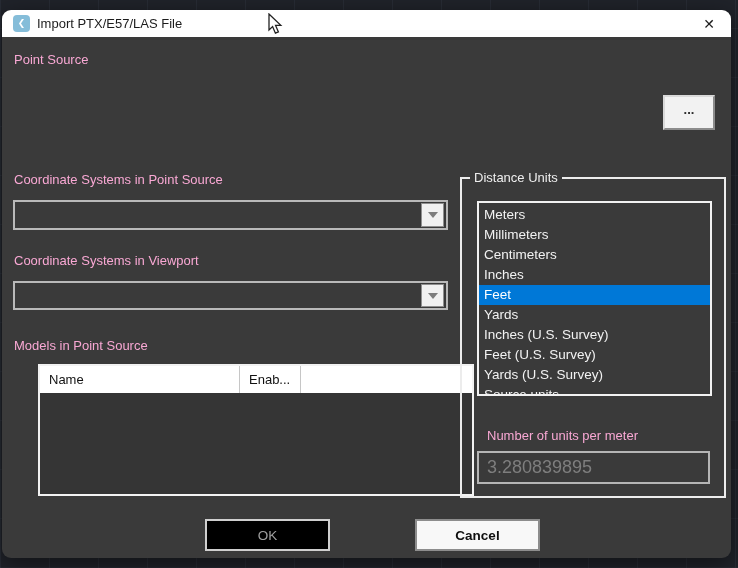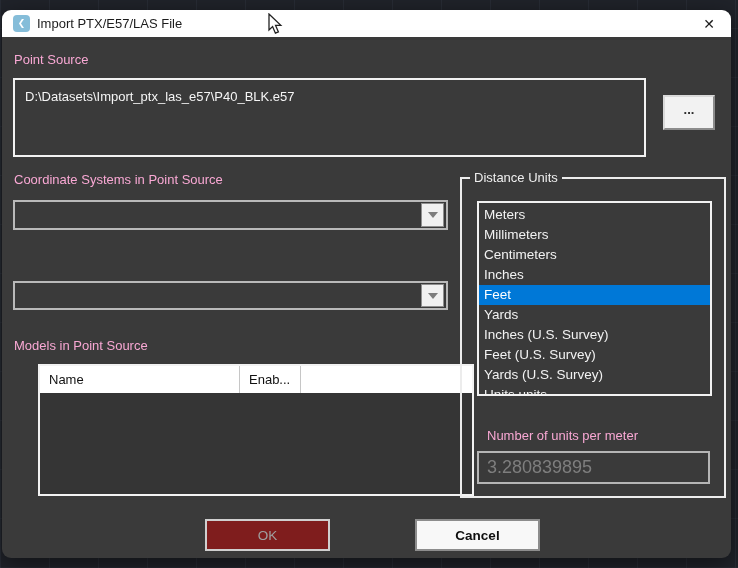--- a/index.html
+++ b/index.html
@@ -92,21 +92,21 @@
   .num-input {
     position:absolute; left:475px; top:441px; width:233px; height:33px;
     background:#3a3a3a; border:2px solid #b5b5b5;
     color:#7e7e7e; font-size:18px; line-height:29px; padding-left:8px;
   }
   .btn {
     position:absolute; top:509px; width:125px; height:32px;
     display:flex; align-items:center; justify-content:center; font-size:13.5px;
   }
   .btn-ok {
-    left:203px; background:#7f1d1d; border:2px solid #cfcfcf; color:#a0a0a0;
+    left:203px; background:#000000; border:2px solid #cfcfcf; color:#a0a0a0;
   }
   .btn-cancel {
     left:413px; background:#f8f8f8; border:2px solid #8d8d8d; color:#0f0f0f;font-weight:bold;
   }
   .cursor { position:absolute; left:268px; top:13px; pointer-events:none; z-index:50; }
 </style>
 </head>
 <body>
 
 <div class="backdrop">
@@ -115,33 +115,31 @@
 
     <div class="titlebar">
       <div class="app-icon">❮</div>
       <div class="title-text">Import PTX/E57/LAS File</div>
       <div class="close-btn">
         <span>✕</span>
       </div>
     </div>
 
     <div class="lbl" style="left:12px; top:42px;">Point Source</div>
-    <div class="ps-box">
-      <span>D:\Datasets\Import_ptx_las_e57\P40_BLK.e57</span>
-    </div>
     <div class="browse-btn">...</div>
 
     <div class="lbl" style="left:12px; top:162px;">Coordinate Systems in Point Source</div>
     <div class="combo" style="top:190px;">
       <span></span>
       <div class="combo-btn">
         <div class="tri-down"></div>
       </div>
     </div>
 
+    <div class="lbl" style="left:12px; top:243px;">Coordinate Systems in Viewport</div>
     <div class="combo" style="top:271px; height:29px;">
       <span></span>
       <div class="combo-btn">
         <div class="tri-down"></div>
       </div>
     </div>
 
     <div class="lbl" style="left:12px; top:328px;">Models in Point Source</div>
     <div class="listview">
       <div class="lv-header">
@@ -159,21 +157,21 @@
     <div class="unitlist">
       <div class="unit-item">Meters</div>
       <div class="unit-item">Millimeters</div>
       <div class="unit-item">Centimeters</div>
       <div class="unit-item">Inches</div>
       <div class="unit-item selected">Feet</div>
       <div class="unit-item">Yards</div>
       <div class="unit-item">Inches (U.S. Survey)</div>
       <div class="unit-item">Feet (U.S. Survey)</div>
       <div class="unit-item">Yards (U.S. Survey)</div>
-      <div class="unit-item">Units units</div>
+      <div class="unit-item">Source units</div>
     </div>
 
     <div class="lbl" style="left:485px; top:418px;">Number of units per meter</div>
     <div class="num-input">
       <span>3.280839895</span>
     </div>
 
     <div class="btn btn-ok">OK</div>
     <div class="btn btn-cancel">Cancel</div>
 

